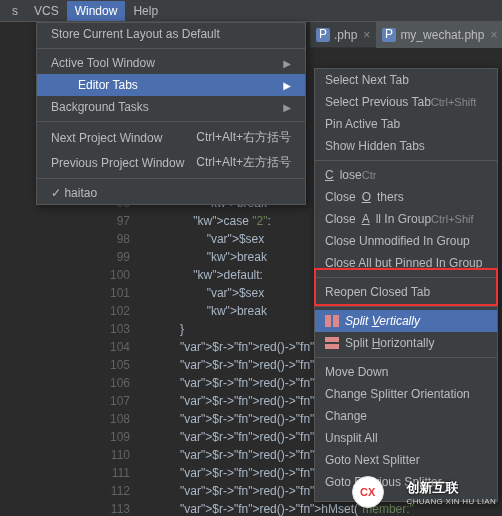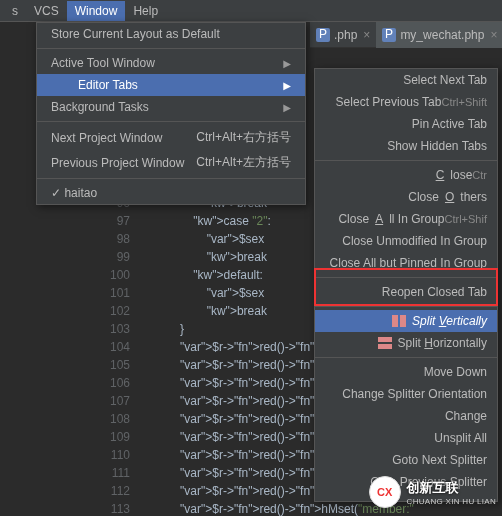--- a/index.html
+++ b/index.html
@@ -12,36 +12,36 @@
 .tab.active { background: #515658; }
 .tab svg { margin-right: 4px; }
 .tab .x { margin-left: 6px; color: #888; }
 .dropdown { position: absolute; top: 22px; left: 36px; width: 270px; background: #3c3f41; border: 1px solid #555; box-shadow: 2px 2px 8px rgba(0,0,0,0.5); z-index: 10; }
 .dropdown .item { padding: 4px 14px; display: flex; justify-content: space-between; align-items: center; color: #bbb; }
 .dropdown .item.highlight { background: #4b6eaf; color: #fff; padding-left: 41px; }
 .dropdown .sep { height: 1px; background: #555; margin: 3px 0; }
 .dropdown .item .arrow { color: #999; font-size: 10px; }
 .dropdown .item.highlight .arrow { color: #fff; }
 .submenu { position: absolute; top: 68px; left: 314px; width: 184px; background: #3c3f41; border: 1px solid #555; box-shadow: 2px 2px 8px rgba(0,0,0,0.5); z-index: 11; }
-.submenu .item { padding: 4px 10px; display: flex; justify-content: flex-end; align-items: center; color: #bbb; position: relative; white-space: nowrap; overflow: hidden; }
+.submenu .item { padding: 4px 10px; display: flex; justify-content: flex-start; align-items: center; color: #bbb; position: relative; white-space: nowrap; overflow: hidden; }
 .submenu .item.highlight { background: #4b6eaf; color: #fff; font-style: italic; }
 .submenu .sep { height: 1px; background: #555; margin: 3px 0; }
 .submenu .item .u { text-decoration: underline; }
 .submenu .sh { color: #888; font-size: 11px; }
 .redbox { position: absolute; border: 2px solid #e33; z-index: 12; pointer-events: none; }
 .rb1 { top: 268px; left: 314px; width: 184px; height: 38px; }
 .splitrow { display: flex; align-items: center; gap: 6px; }
 .splitrow svg { flex-shrink: 0; }
 .editor { position: absolute; top: 48px; left: 0; right: 0; bottom: 0; background: #2b2b2b; }
 .gutter { position: absolute; left: 100px; top: 128px; width: 30px; text-align: right; color: #606366; line-height: 18px; font-family: Consolas, monospace; }
 .gutter div { height: 18px; }
 .code { position: absolute; left: 140px; top: 128px; font-family: Consolas, monospace; color: #a9b7c6; line-height: 18px; }
 .code div { height: 18px; white-space: pre; }
 .str { color: #6a8759; }
-.watermark { position: absolute; right: 6px; bottom: 8px; display: flex; align-items: center; gap: 6px; z-index: 20; }
+.watermark { position: absolute; right: 6px; bottom: 8px; display: flex; align-items: center; gap: 23px; z-index: 20; }
 .watermark .logo { width: 32px; height: 32px; border-radius: 50%; background: #fff; display: flex; align-items: center; justify-content: center; font-weight: bold; color: #e33; font-size: 11px; border:1px solid #ddd; }
 .watermark .txt { color: #fff; font-weight: bold; font-size: 13px; text-shadow: 0 0 3px #000; }
 .watermark .sub { color: #ccc; font-size: 8px; display:block; letter-spacing:0.3px; }
 </style>
 </head>
 <body>
 
 <div class="menubar">
   <span>s</span>
   <span>VCS</span>

